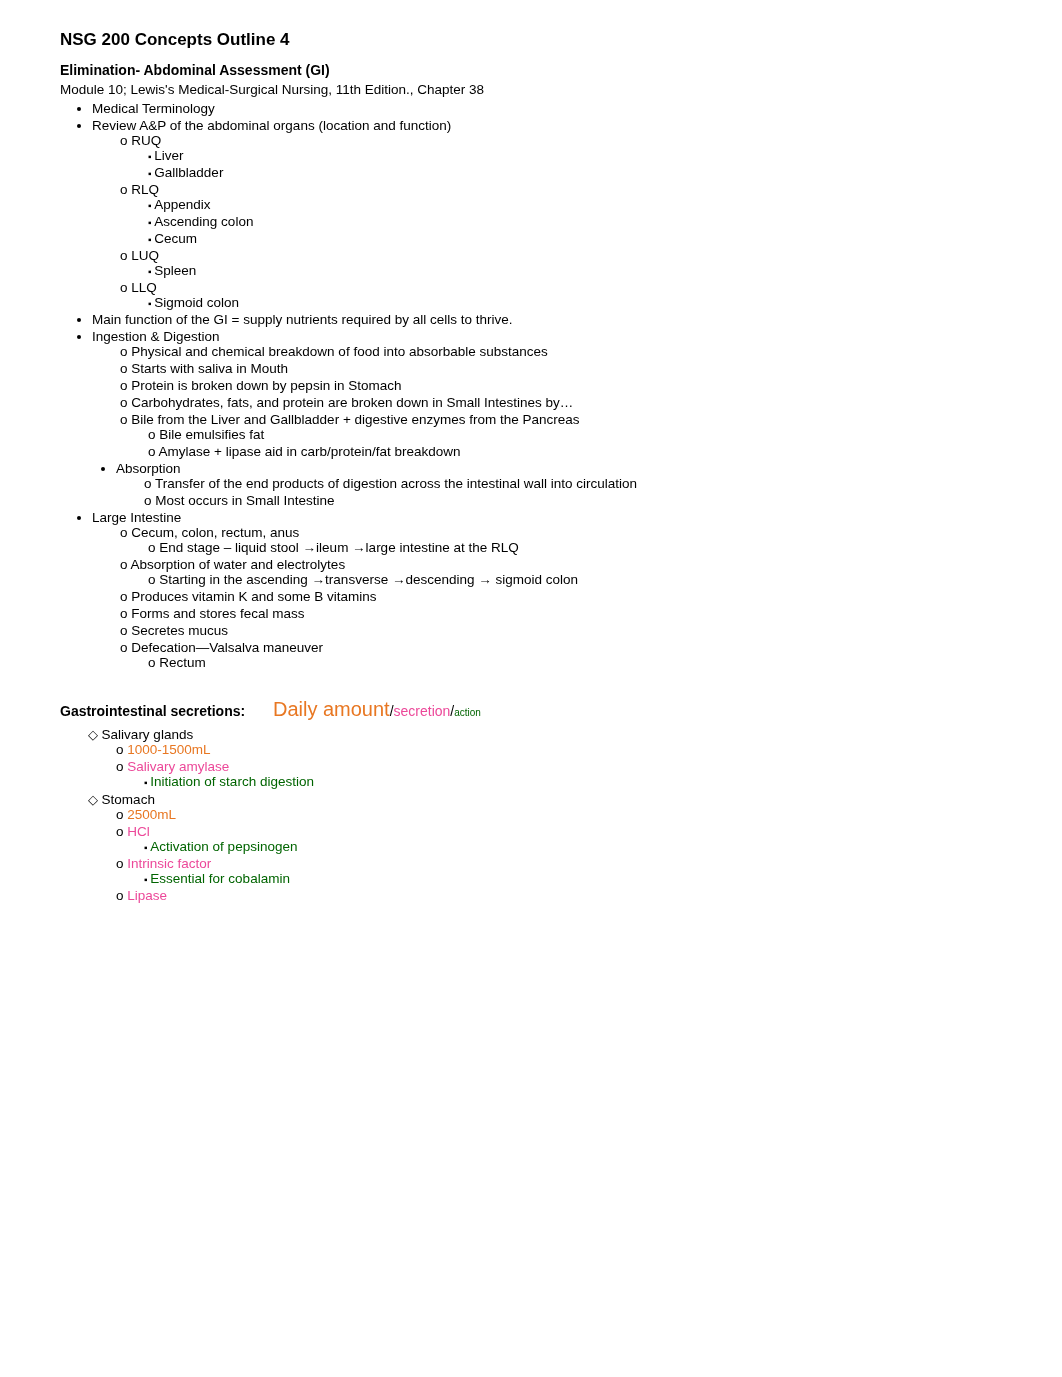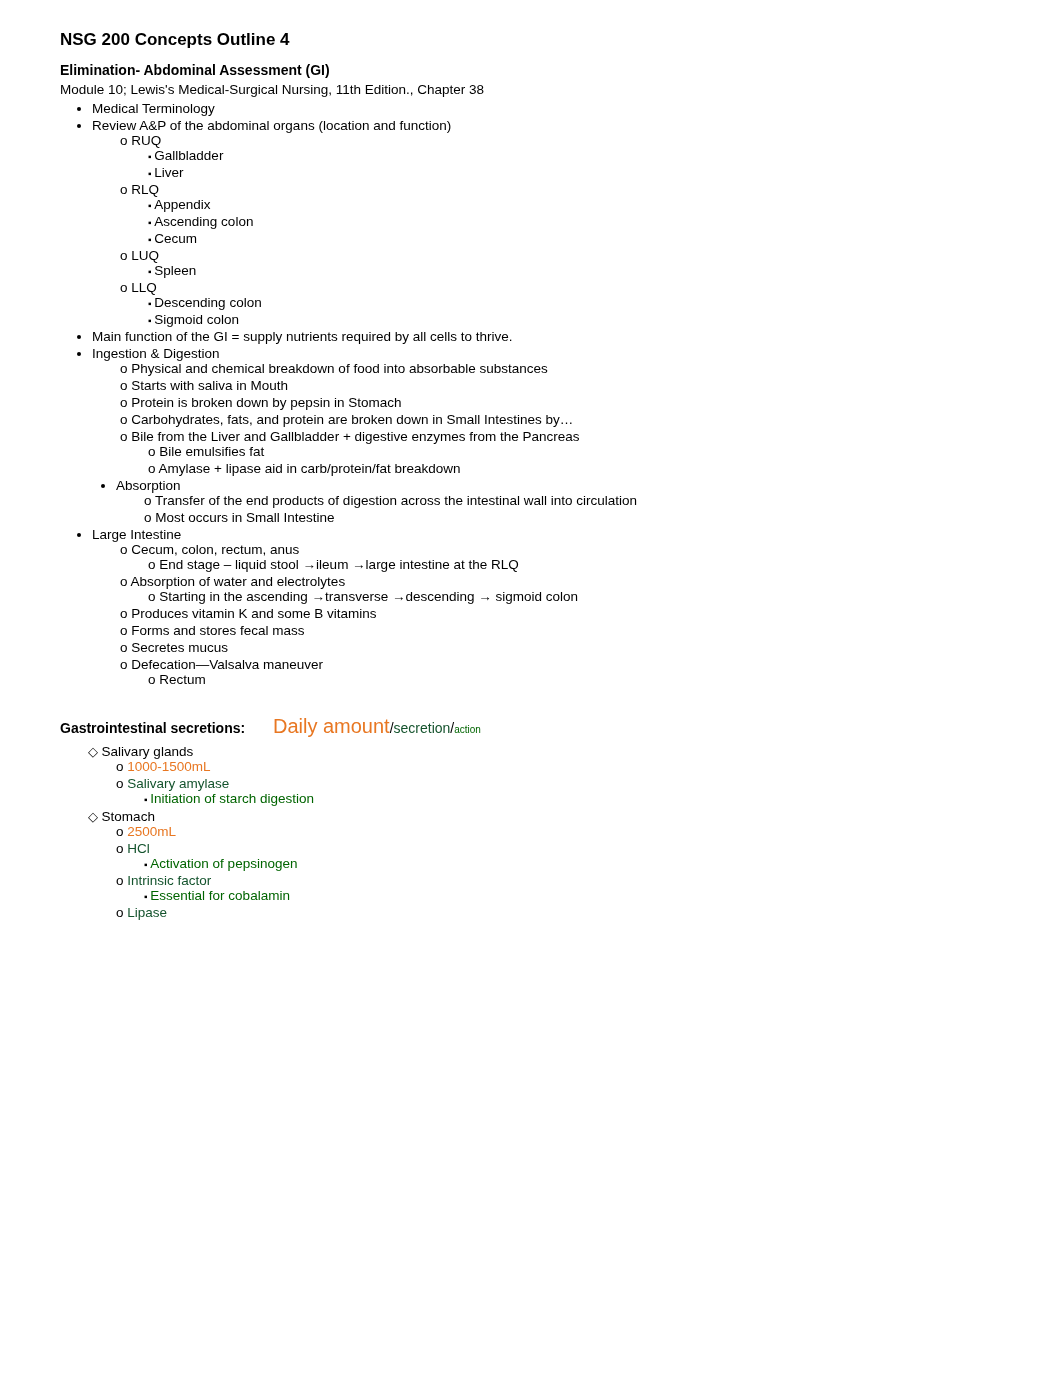--- a/index.html
+++ b/index.html
@@ -70,21 +70,21 @@
     }
     ul.level4 > li {
       margin-bottom: 2px;
     }
     .bold { font-weight: normal; }
     .section-divider {
       margin-top: 24px;
       margin-bottom: 6px;
     }
     .color-orange { color: #e87722; }
-    .color-red { color: #14532d; }
+    .color-red { color: #ec4899; }
     .color-green { color: #006400; }
     .diamond-bullet {
       list-style: none;
       margin-left: 28px;
     }
     .diamond-bullet > li {
       margin-bottom: 3px;
     }
     .diamond-bullet > li::before {
       content: "◇  ";
@@ -104,22 +104,22 @@
   <li>
     <span>Medical Terminology</span>
   </li>
   <li>
     <span>Review A&amp;P of the abdominal organs (location and function)</span>
     
     <ul class="level2">
       <li>
         <span class="bold">RUQ</span>
         <ul class="level3">
+          <li><span>Liver</span></li>
           <li><span>Gallbladder</span></li>
-          <li><span>Liver</span></li>
         </ul>
       </li>
 
       <li>
         <span class="bold">RLQ</span>
         <ul class="level3">
           <li><span>Appendix</span></li>
           <li><span>Ascending colon</span></li>
           <li><span>Cecum</span></li>
         </ul>
@@ -128,21 +128,20 @@
       <li>
         <span class="bold">LUQ</span>
         <ul class="level3">
           <li><span>Spleen</span></li>
         </ul>
       </li>
 
       <li>
         <span class="bold">LLQ</span>
         <ul class="level3">
-          <li><span>Descending colon</span></li>
           <li><span>Sigmoid colon</span></li>
         </ul>
       </li>
     </ul>
   </li>
 
   <li>
     <span class="bold">Main function of the GI = supply nutrients required by all cells to thrive.</span>
   </li>
 

